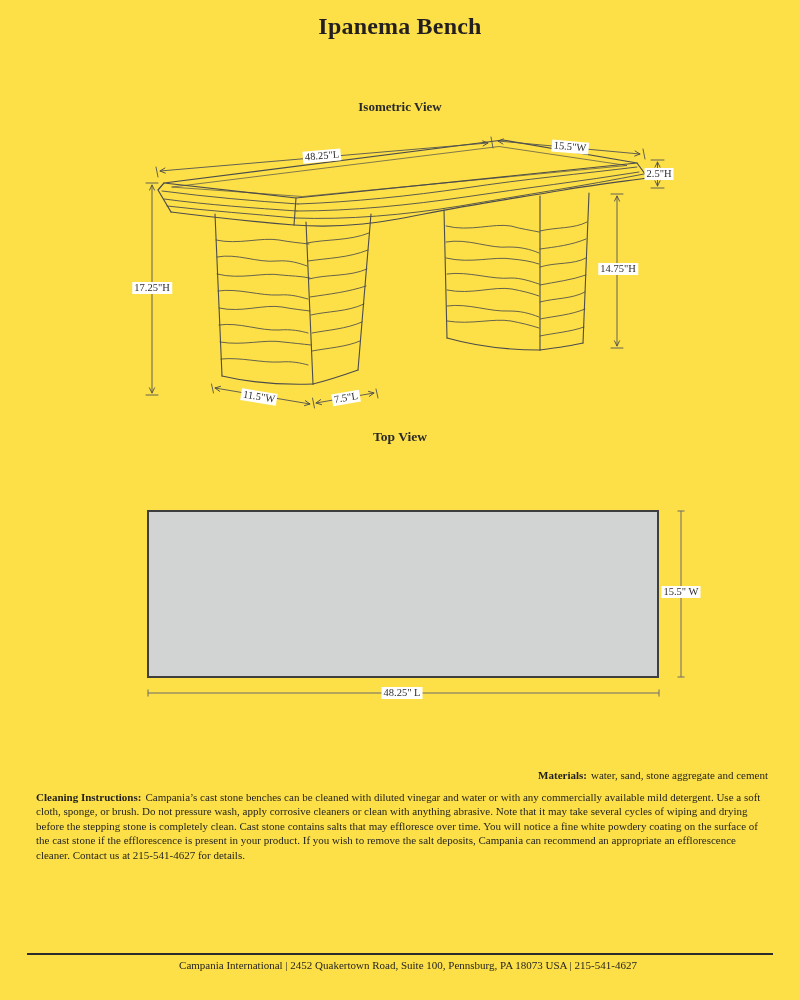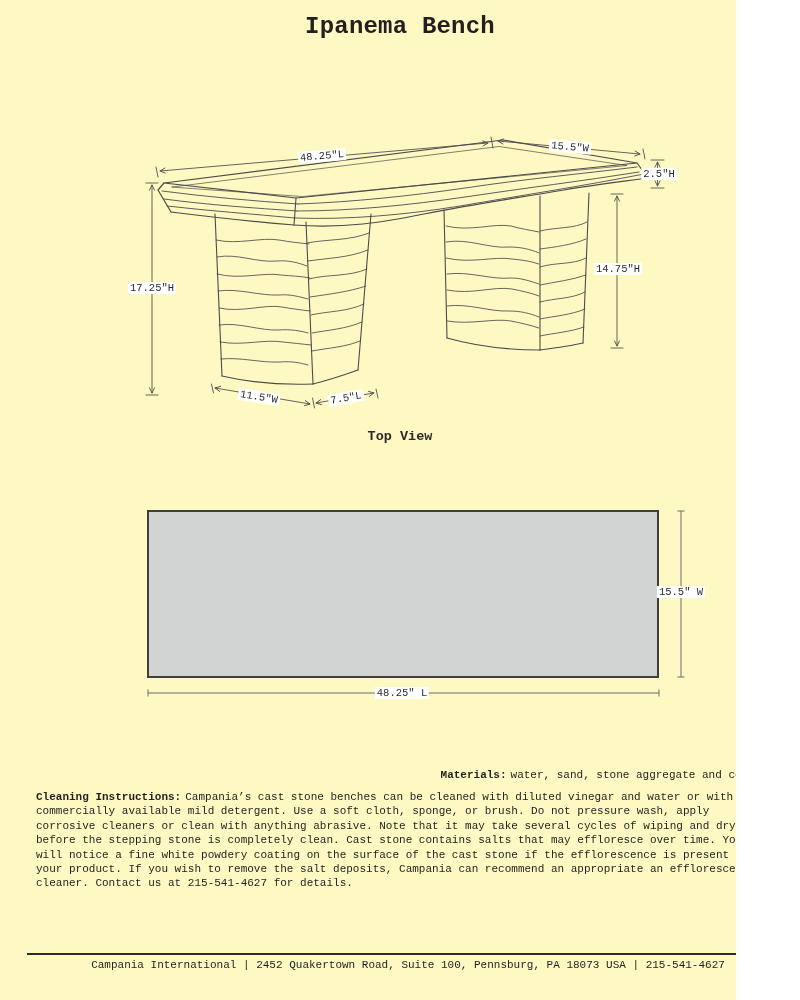--- a/index.html
+++ b/index.html
@@ -1,17 +1,17 @@
 <!DOCTYPE html>
 <html><head>
 <meta charset="utf-8">
 <style>
   html,body{margin:0;padding:0;background:#fff;}
-  #page{position:relative;width:736px;height:1000px;background:#fef9c3;overflow:hidden;
-        font-family:Liberation Mono, monospace;color:#1f1f1f;}
+  #page{position:relative;width:800px;height:1000px;background:#fde047;overflow:hidden;
+        font-family:Liberation Serif, serif;color:#1f1f1f;}
   .abs{position:absolute;}
   #page-title{top:13px;left:0;width:800px;text-align:center;
        font-size:24px;font-weight:bold;color:#231f20;letter-spacing:.2px;}
   .view-heading{left:0;width:800px;text-align:center;font-weight:bold;color:#2a2a2a;}
   #iso-heading{top:99px;font-size:13px;}
   #tv-heading{top:429px;font-size:13.5px;}
   svg.lineart{position:absolute;left:0;top:0;width:800px;height:1000px;}
   .dim{position:absolute;transform:translate(-50%,-50%);background:#fff;
        padding:0 2px;font-size:10.5px;color:#2e2e2e;white-space:nowrap;line-height:12px;}
   .r-m5{transform:translate(-50%,-50%) rotate(-5deg);}
@@ -28,20 +28,21 @@
   #footer-line2{top:974px;}
   #footer-link{color:#4377b5;text-decoration:underline;cursor:pointer;}
   .sep{margin:0 4px;}
 </style>
 </head>
 <body>
 
 <div id="page">
 
   <div id="page-title" class="abs">Ipanema Bench</div>
+  <div id="iso-heading" class="abs view-heading">Isometric View</div>
   <div id="tv-heading" class="abs view-heading">Top View</div>
 
   <svg class="lineart" viewBox="0 0 800 1000">
     <defs>
       <marker id="arr" markerWidth="9" markerHeight="9" refX="6.5" refY="3.5" orient="auto-start-reverse" markerUnits="userSpaceOnUse">
         <path d="M1,0.8 L6.5,3.5 L1,6.2" fill="none" stroke="#4c4c4c" stroke-width="0.9"></path>
       </marker>
     </defs>
 
     <g fill="none" stroke="#4c4c4c" stroke-linecap="round" stroke-linejoin="round">

